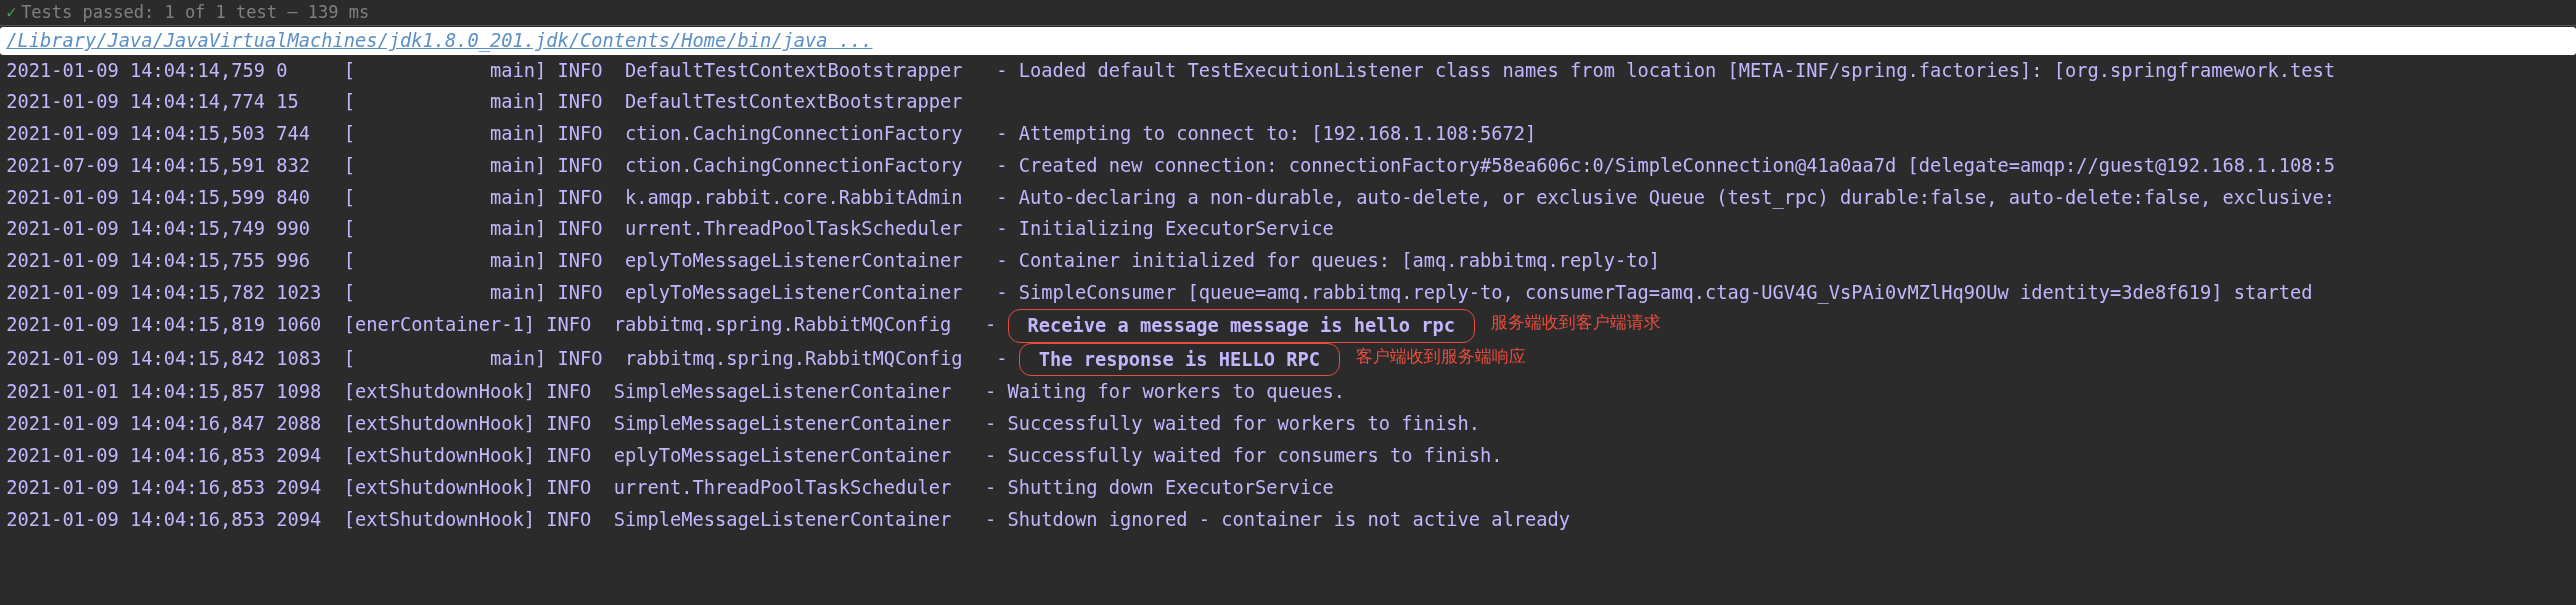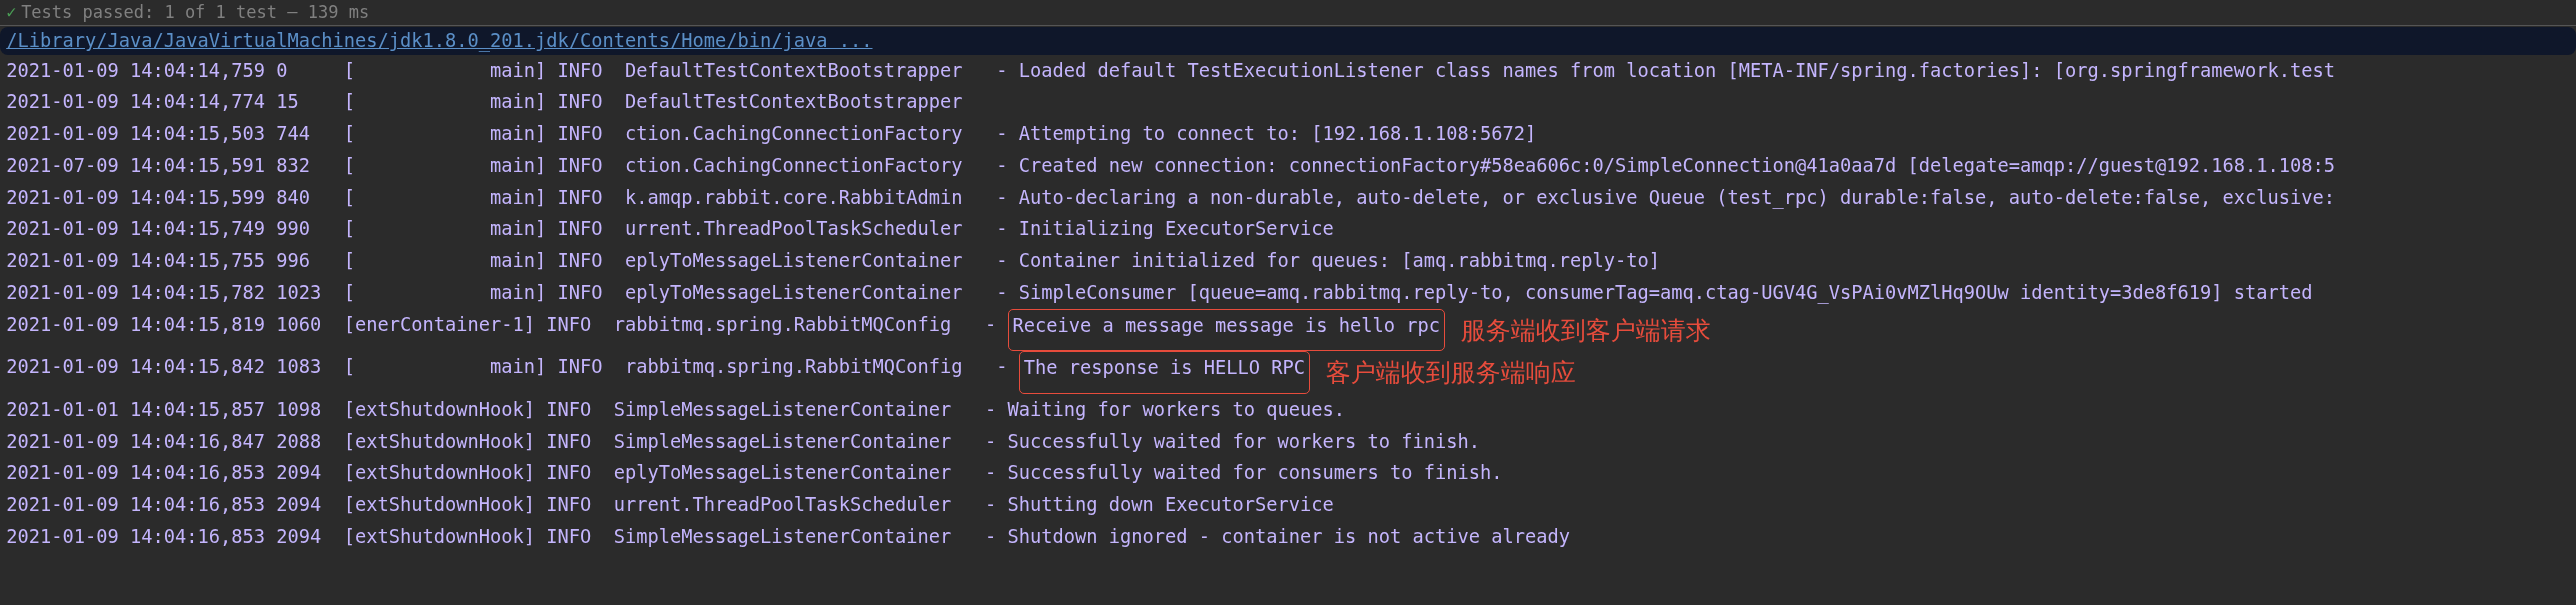--- a/index.html
+++ b/index.html
@@ -26,51 +26,53 @@
     }
     .check-icon {
       color: #499c54;
       font-weight: bold;
     }
     .divider {
       border-bottom: 0.8px solid #555555;
       margin: 1.6px 0;
     }
     .command-line {
-      background-color: #0f172a;
+      background-color: #ffffff;
       color: #5b8fc7;
       padding: 3.1px 6.2px;
-      border-radius: 8px;
+      border-radius: 3px;
+      font-style: italic;
     }
     .command-link {
       text-decoration: underline;
       cursor: pointer;
     }
     .log-container {
       padding: 0 6.2px;
     }
     .log-line {
       display: flex;
       line-height: 1.7;
       position: relative;
     }
     .log-text {
       color: #c4b5fd;
       white-space: pre;
     }
     .highlight-box {
       border: 1.6px solid #e74c3c;
-      border-radius: 5px;
-      padding: 0 4px;
+      border-radius: 12px;
+      padding: 0 19px;
       display: inline-block;
+      font-weight: bold;
     }
     .annotation {
       color: #e74c3c;
       font-family: 'Microsoft YaHei', 'PingFang SC', sans-serif;
-      font-size: 25px;
+      font-size: 17px;
       margin-left: 15.6px;
     }
   </style>
 </head>
 <body>
 
 <div class="test-header">
   <span class="check-icon">✓</span>
   <span>Tests passed: 1 of 1 test – 139 ms</span>
 </div>

